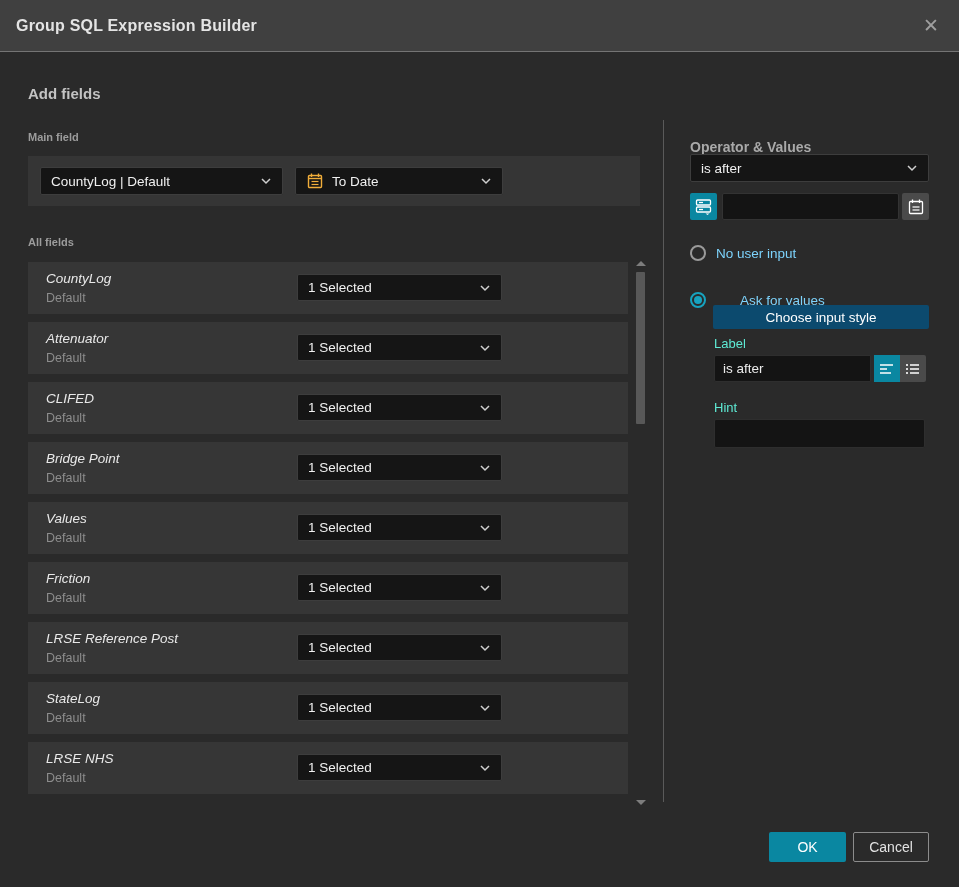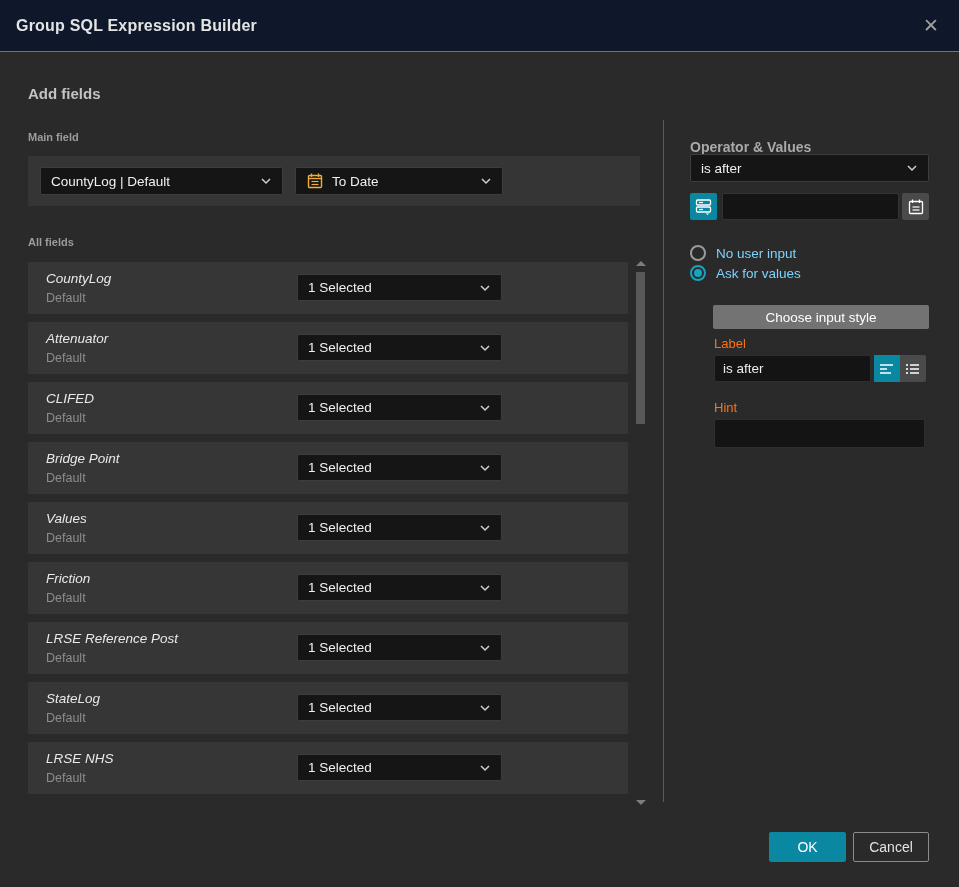--- a/index.html
+++ b/index.html
@@ -8,21 +8,21 @@
     background:#2a2a2a;
     font-family:"Liberation Sans", sans-serif;
     position:relative;
     overflow:hidden;
     color:#ececec;
   }
   
   .titlebar{
     position:absolute; left:0; top:0; width:959px; height:52px;
     display:flex; align-items:center; justify-content:space-between;
-    padding:0 16px; border-bottom:1px solid #747474; background:#0f172a;
+    padding:0 16px; border-bottom:1px solid #747474; background:#404040;
   }
   .title{ font-size:16px; font-weight:bold; color:#e4e4e4; letter-spacing:.2px;}
   .close-btn{ color:#9f9f9f; font-size:19px; line-height:1; cursor:pointer; padding:4px;}
   
   .h-addfields{ position:absolute; left:28px; top:85px; font-size:15px; font-weight:bold; color:#c3c3c3;text-align:center;}
   .h-sub{ position:absolute; font-size:11px; font-weight:bold; color:#9c9c9c;}
   
   .dd{
     position:absolute; height:28px; background:#151515; border:1px solid #3d3d3d;
     border-radius:2px; display:flex; align-items:center; padding:0 10px;
@@ -65,21 +65,21 @@
     content:""; position:absolute; left:2px; top:2px; width:8px; height:8px;
     border-radius:50%; background:#17a3bf;
   }
   .radio-label{ margin-left:10px; font-size:13.5px; color:#7dd3fc; }
   
   .choose-btn{
     position:absolute; left:713px; top:305px; width:216px; height:24px;
     color:#fff; font-size:13.5px; display:flex; align-items:center; justify-content:center;
     border-radius:2px; cursor:pointer; border:none; font-family:"Liberation Sans",sans-serif;
   }
-  .lbl{ position:absolute; font-size:13px; color:#f97316; }
+  .lbl{ position:absolute; font-size:13px; color:#5eead4; }
   .label-input{ position:absolute; left:714px; top:355px; width:157px; height:27px;
     background:#141414; border:1px solid #2e2e2e; border-radius:2px 0 0 2px; color:#ececec;
     font-size:13.5px; padding:0 8px; font-family:"Liberation Sans",sans-serif; outline:none;}
   .style-btn{ width:26px; height:27px; border-radius:0; }
   .style-text{ left:874px; top:355px; }
   .style-list{ left:900px; top:355px; background:#4a4a4a; border-radius:0 2px 2px 0; }
   .hint-input{ position:absolute; left:714px; top:419px; width:211px; height:29px;
     background:#141414; border:1px solid #2e2e2e; border-radius:2px; color:#ececec;
     font-size:13.5px; padding:0 8px; font-family:"Liberation Sans",sans-serif; outline:none;}
   
@@ -259,26 +259,26 @@
     <line x1="12.5" y1="1.5" x2="12.5" y2="5" stroke="#fff" stroke-width="1.3"></line>
     <line x1="5.5" y1="9" x2="12.5" y2="9" stroke="#fff" stroke-width="1.2"></line>
     <line x1="5.5" y1="12" x2="12.5" y2="12" stroke="#fff" stroke-width="1.2"></line>
   </svg>
 </div>
 
 <div class="radio-row" style="top:245px;">
   <div class="radio-circle"></div>
   <div class="radio-label">No user input</div>
 </div>
-<div class="radio-row" style="top:265px;">
+<div class="radio-row" style="top:292px;gap:24px;">
   <div class="radio-circle checked"></div>
   <div class="radio-label">Ask for values</div>
 </div>
 
-<button class="choose-btn" style="background:#737373;">Choose input style</button>
+<button class="choose-btn" style="background:#0c4a6e;">Choose input style</button>
 
 <div class="lbl" style="left:714px; top:336px;">Label</div>
 <input class="label-input" type="text" value="is after" style="">
 <div class="sq-btn style-btn style-text" style="background:#0a87a1;">
   <svg width="16" height="14" viewBox="0 0 16 14">
     <line x1="1" y1="3" x2="14" y2="3" stroke="#fff" stroke-width="1.5"></line>
     <line x1="1" y1="7" x2="8" y2="7" stroke="#fff" stroke-width="1.5"></line>
     <line x1="1" y1="11" x2="12" y2="11" stroke="#fff" stroke-width="1.5"></line>
   </svg>
 </div>

